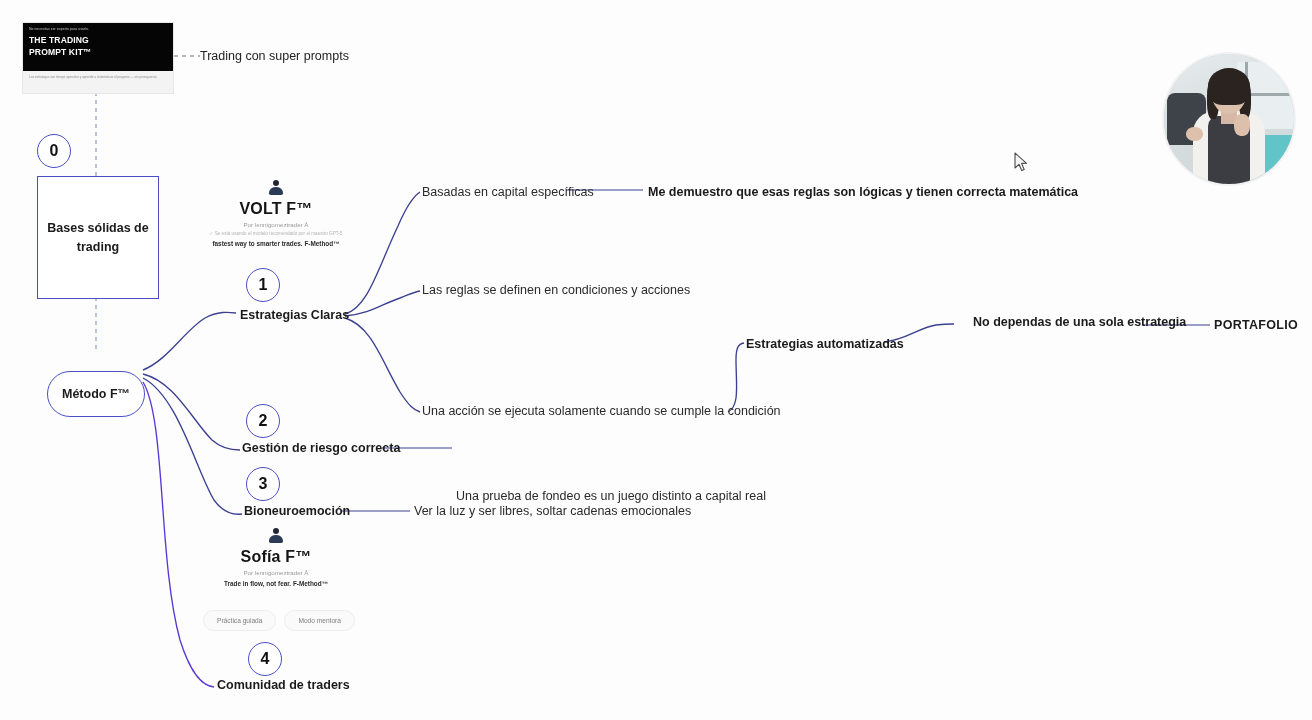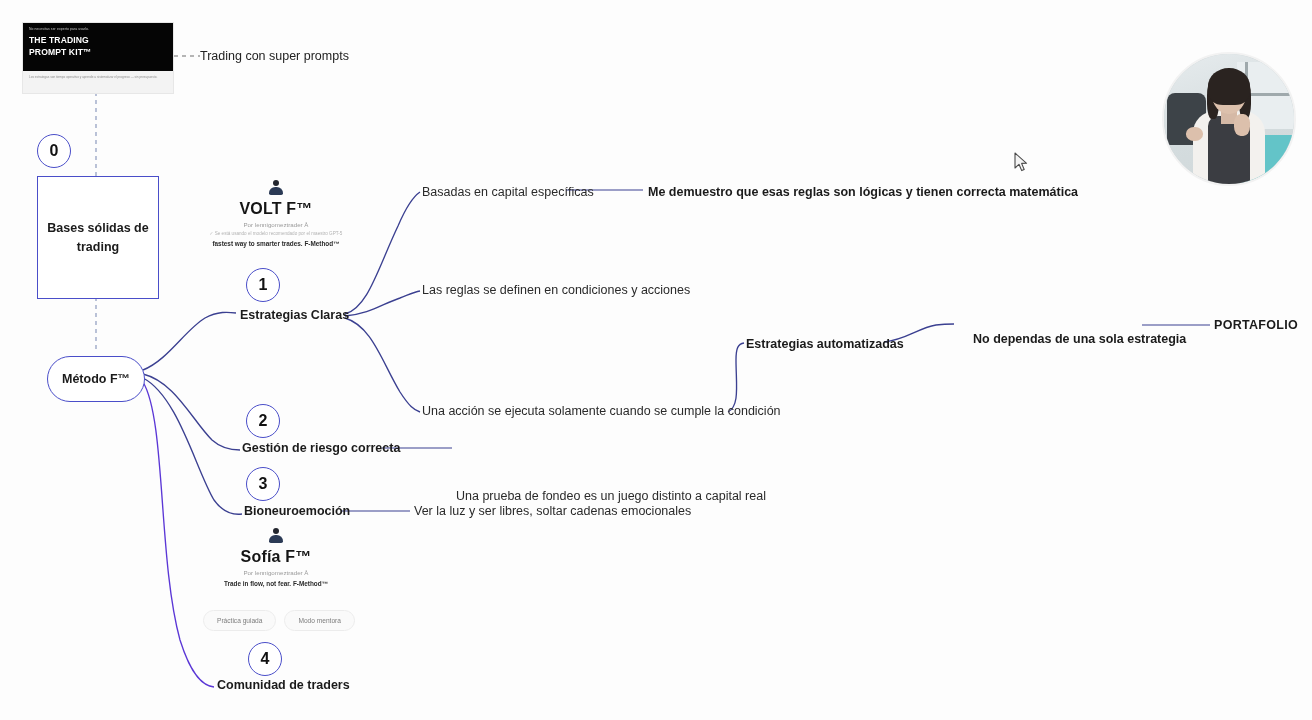--- a/index.html
+++ b/index.html
@@ -168,21 +168,21 @@
 
   <div class="num-circle" style="left:37px;top:134px;">0</div>
 
   <div class="root-box" style="left:37px;top:176px;width:120px;height:121px;">
     <div>
       <div>Bases sólidas de</div>
       <div>trading</div>
     </div>
   </div>
 
-  <div class="root-pill" style="left:47px;top:356px;width:96px;height:44px;text-align:center;">Método F™</div>
+  <div class="root-pill" style="left:47px;top:371px;width:96px;height:44px;text-align:center;">Método F™</div>
 
   <div class="mini" style="left:186px;top:180px;">
     <div class="ava">
       <div class="head"></div>
         <div class="body"></div>
     </div>
     <div class="name">VOLT F™</div>
     <div class="by">Por lennigomeztrader Å</div>
     <div class="muted">✓ Se está usando el modelo recomendado por el maestro GPT-5</div>
     <div class="tag">fastest way to smarter trades. F-Method™</div>
@@ -192,21 +192,21 @@
   <div class="node lbl bold" style="left:240px;top:308px;">Estrategias Claras</div>
 
   <div class="node lbl reg" style="left:422px;top:185px;">Basadas en capital específicas</div>
   <div class="node lbl bold" style="left:648px;top:185px;">Me demuestro que esas reglas son lógicas y tienen correcta matemática</div>
 
   <div class="node lbl reg" style="left:422px;top:283px;">Las reglas se definen en condiciones y acciones</div>
 
   <div class="node lbl reg" style="left:422px;top:404px;">Una acción se ejecuta solamente cuando se cumple la condición</div>
 
   <div class="node lbl bold" style="left:746px;top:337px;">Estrategias automatizadas</div>
-  <div class="node lbl bold" style="left:956px;top:332px;padding-left:17px;">No dependas de una sola estrategia</div>
+  <div class="node lbl bold" style="left:956px;top:315px;padding-left:17px;">No dependas de una sola estrategia</div>
   <div class="node lbl bold" style="left:1214px;top:318px;letter-spacing:.3px;">PORTAFOLIO</div>
 
   <div class="num-circle" style="left:246px;top:404px;">2</div>
   <div class="node lbl bold" style="left:242px;top:441px;">Gestión de riesgo correcta</div>
   <div class="node lbl reg" style="left:456px;top:441px;margin-top:48px;">Una prueba de fondeo es un juego distinto a capital real</div>
 
   <div class="num-circle" style="left:246px;top:467px;">3</div>
   <div class="node lbl bold" style="left:244px;top:504px;">Bioneuroemoción</div>
   <div class="node lbl reg" style="left:414px;top:504px;">Ver la luz y ser libres, soltar cadenas emocionales</div>
 

